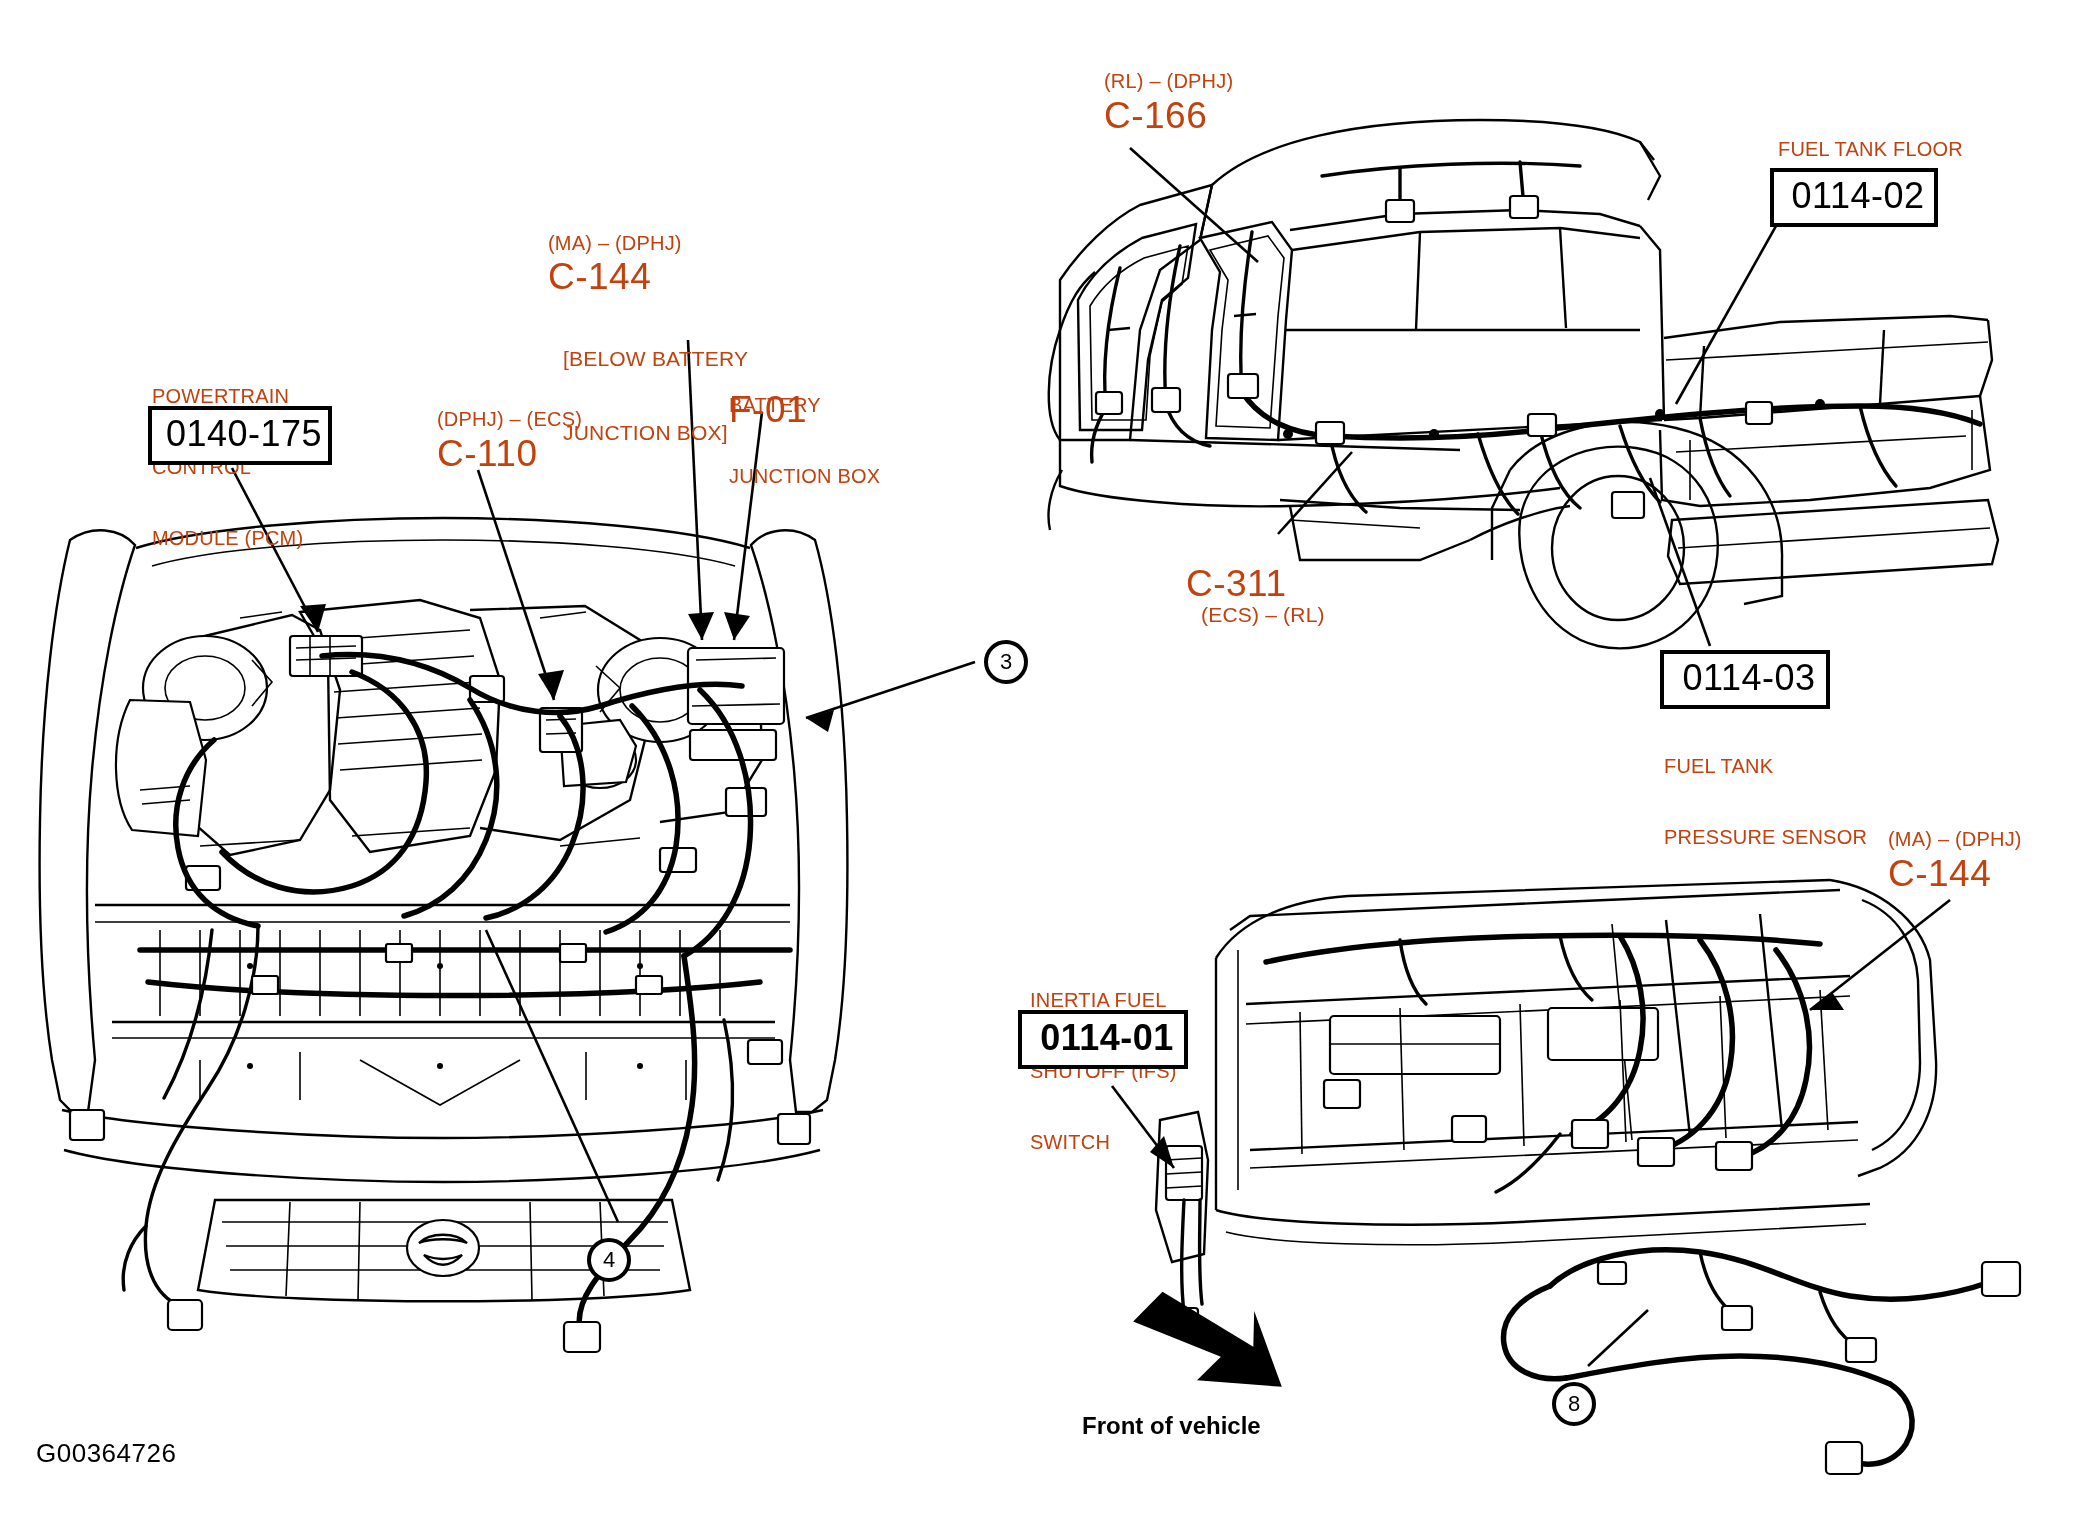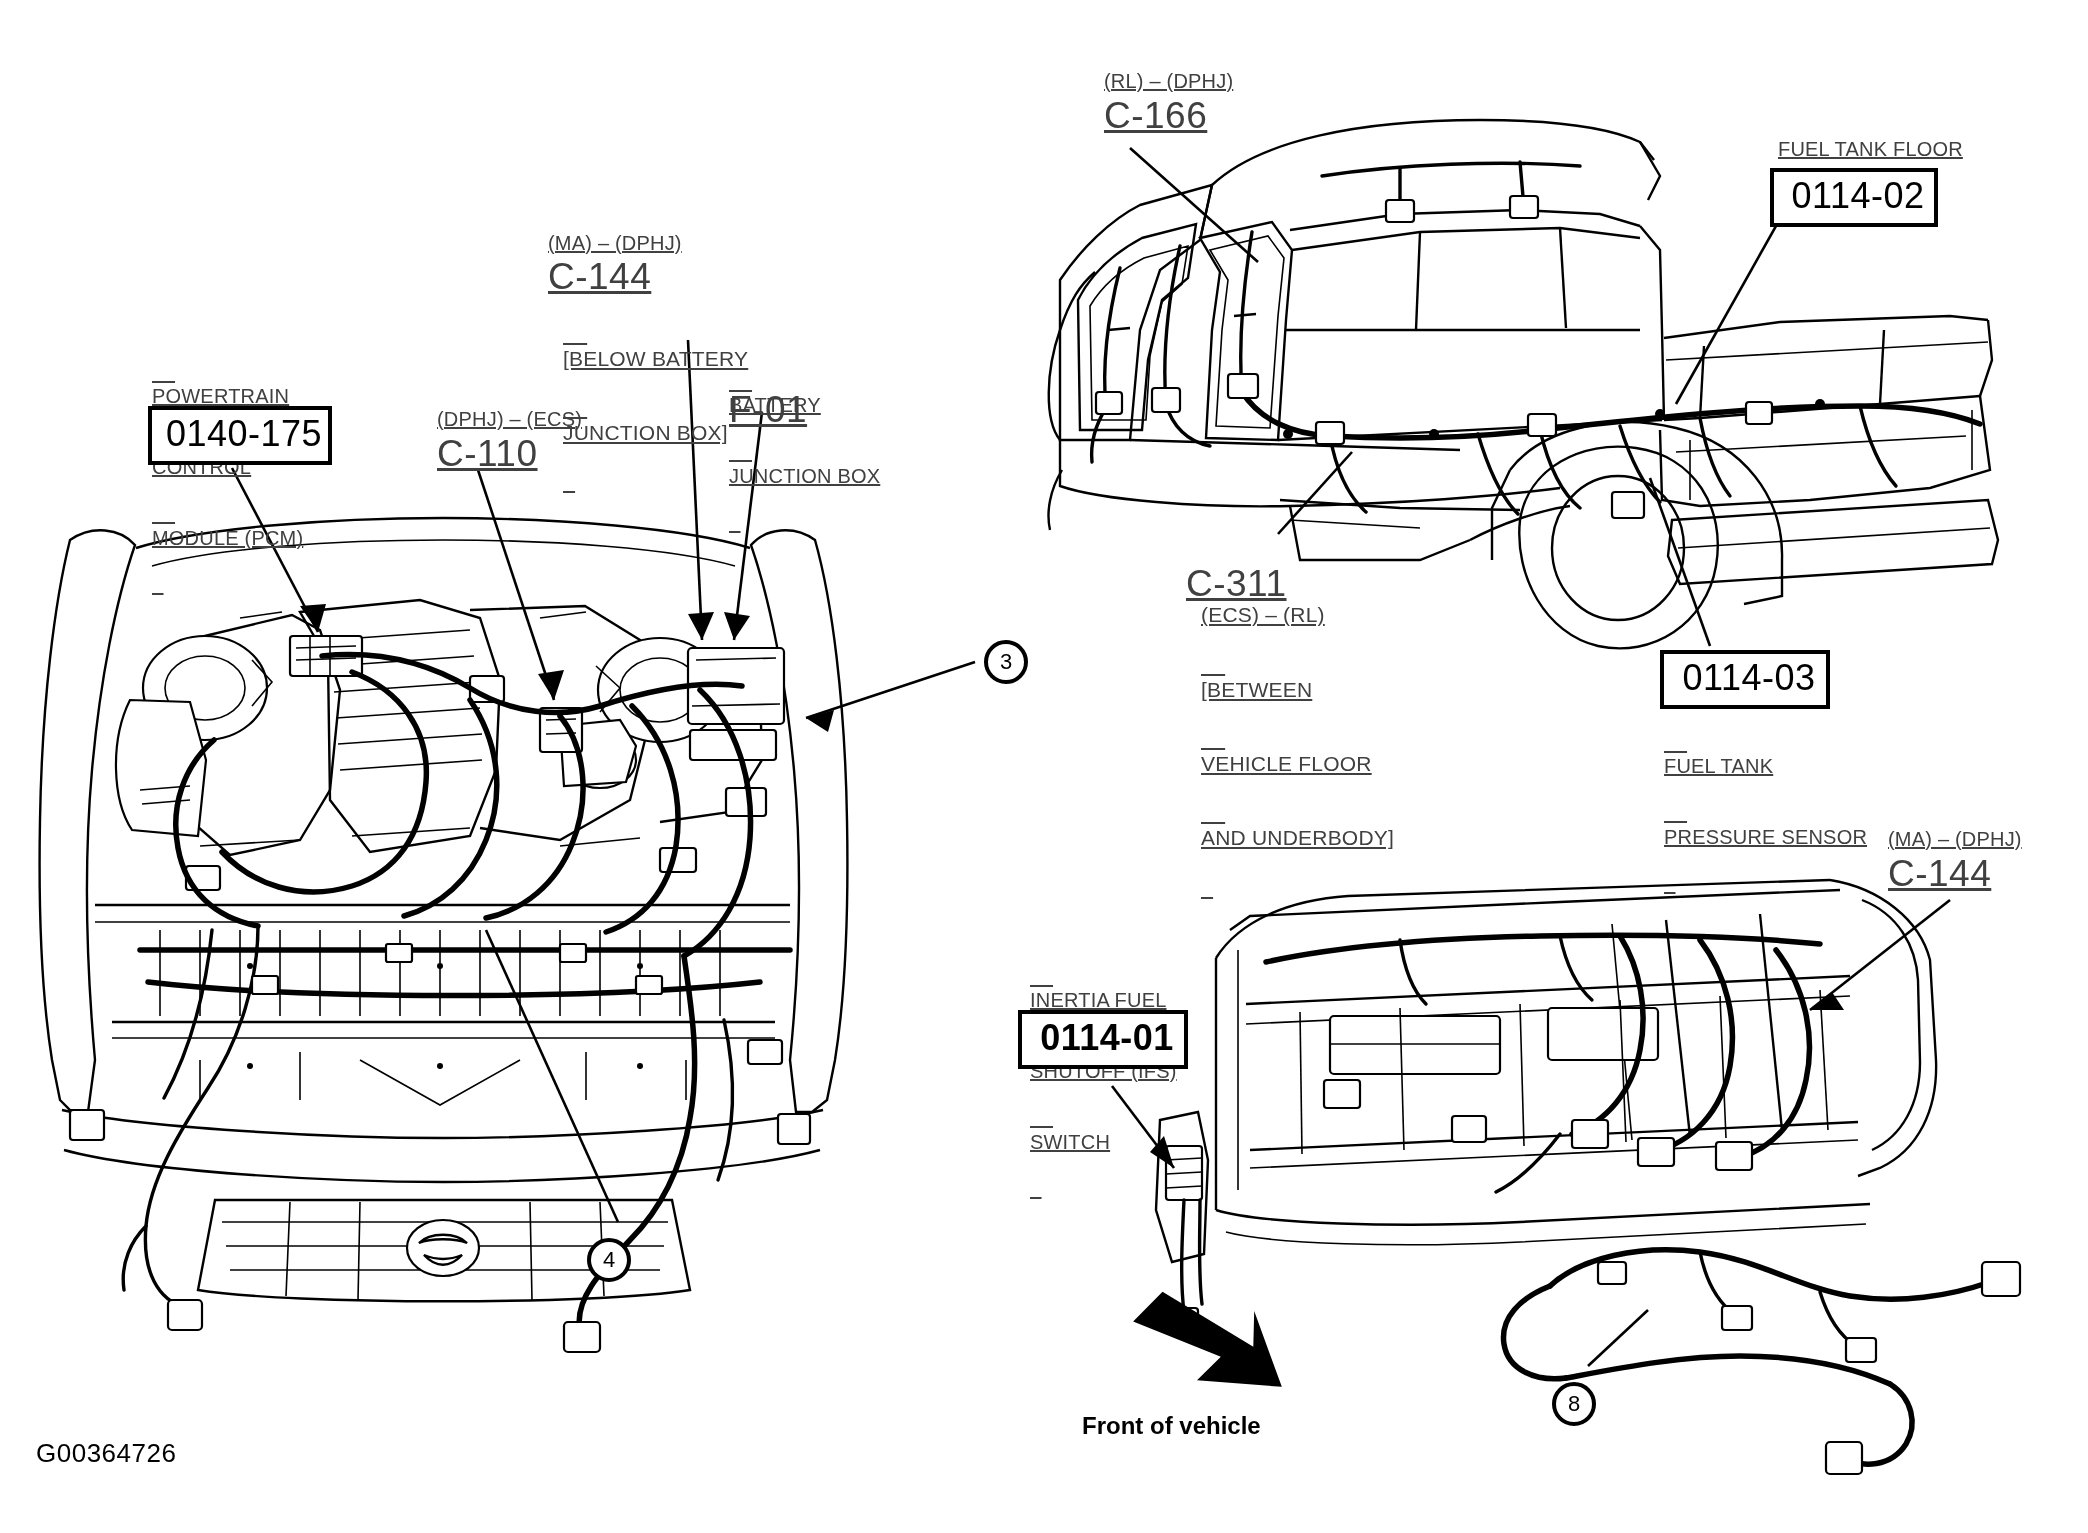--- a/index.html
+++ b/index.html
@@ -23,22 +23,21 @@
     position: absolute;
     left: 0;
     top: 0;
     width: 2088px;
     height: 1533px;
   }
   .lbl {
     position: absolute;
     line-height: 1.18;
     white-space: pre;
-    color: #404040;
-    text-decoration: underline;
+    color: #c2410c;
   }
   .small {
     font-size: 20px;
     letter-spacing: 0.2px;
   }
   .tiny {
     font-size: 21px;
     letter-spacing: 0.2px;
     margin-left: 15px;
   }
@@ -510,25 +509,20 @@
   <div class="callout" style="left:587px; top:1238px;">4</div>
 
   <div class="lbl small" style="left:1104px; top:70px;">(RL) – (DPHJ)</div>
   <div class="lbl big" style="left:1104px; top:94px;">C-166</div>
 
   <div class="lbl small" style="left:1778px; top:138px;">FUEL TANK FLOOR</div>
   <div class="boxnum" style="left:1770px; top:168px; width:140px;">0114-02</div>
 
   <div class="lbl big" style="left:1186px; top:562px;">C-311</div>
   <div class="lbl tiny" style="left:1186px; top:603px;">(ECS) – (RL)</div>
-  <div class="lbl tiny" style="left:1186px; top:628px;">
-    <div>[BETWEEN</div>
-    <div>VEHICLE FLOOR</div>
-    <div>AND UNDERBODY]</div>
-  </div>
 
   <div class="boxnum" style="left:1660px; top:650px; width:142px;">0114-03</div>
   <div class="lbl small" style="left:1030px; top:942px;">
     <div>INERTIA FUEL</div>
     <div>SHUTOFF (IFS)</div>
     <div>SWITCH</div>
   </div>
 
   <div class="lbl small" style="left:1664px; top:708px;">
     <div>FUEL TANK</div>

